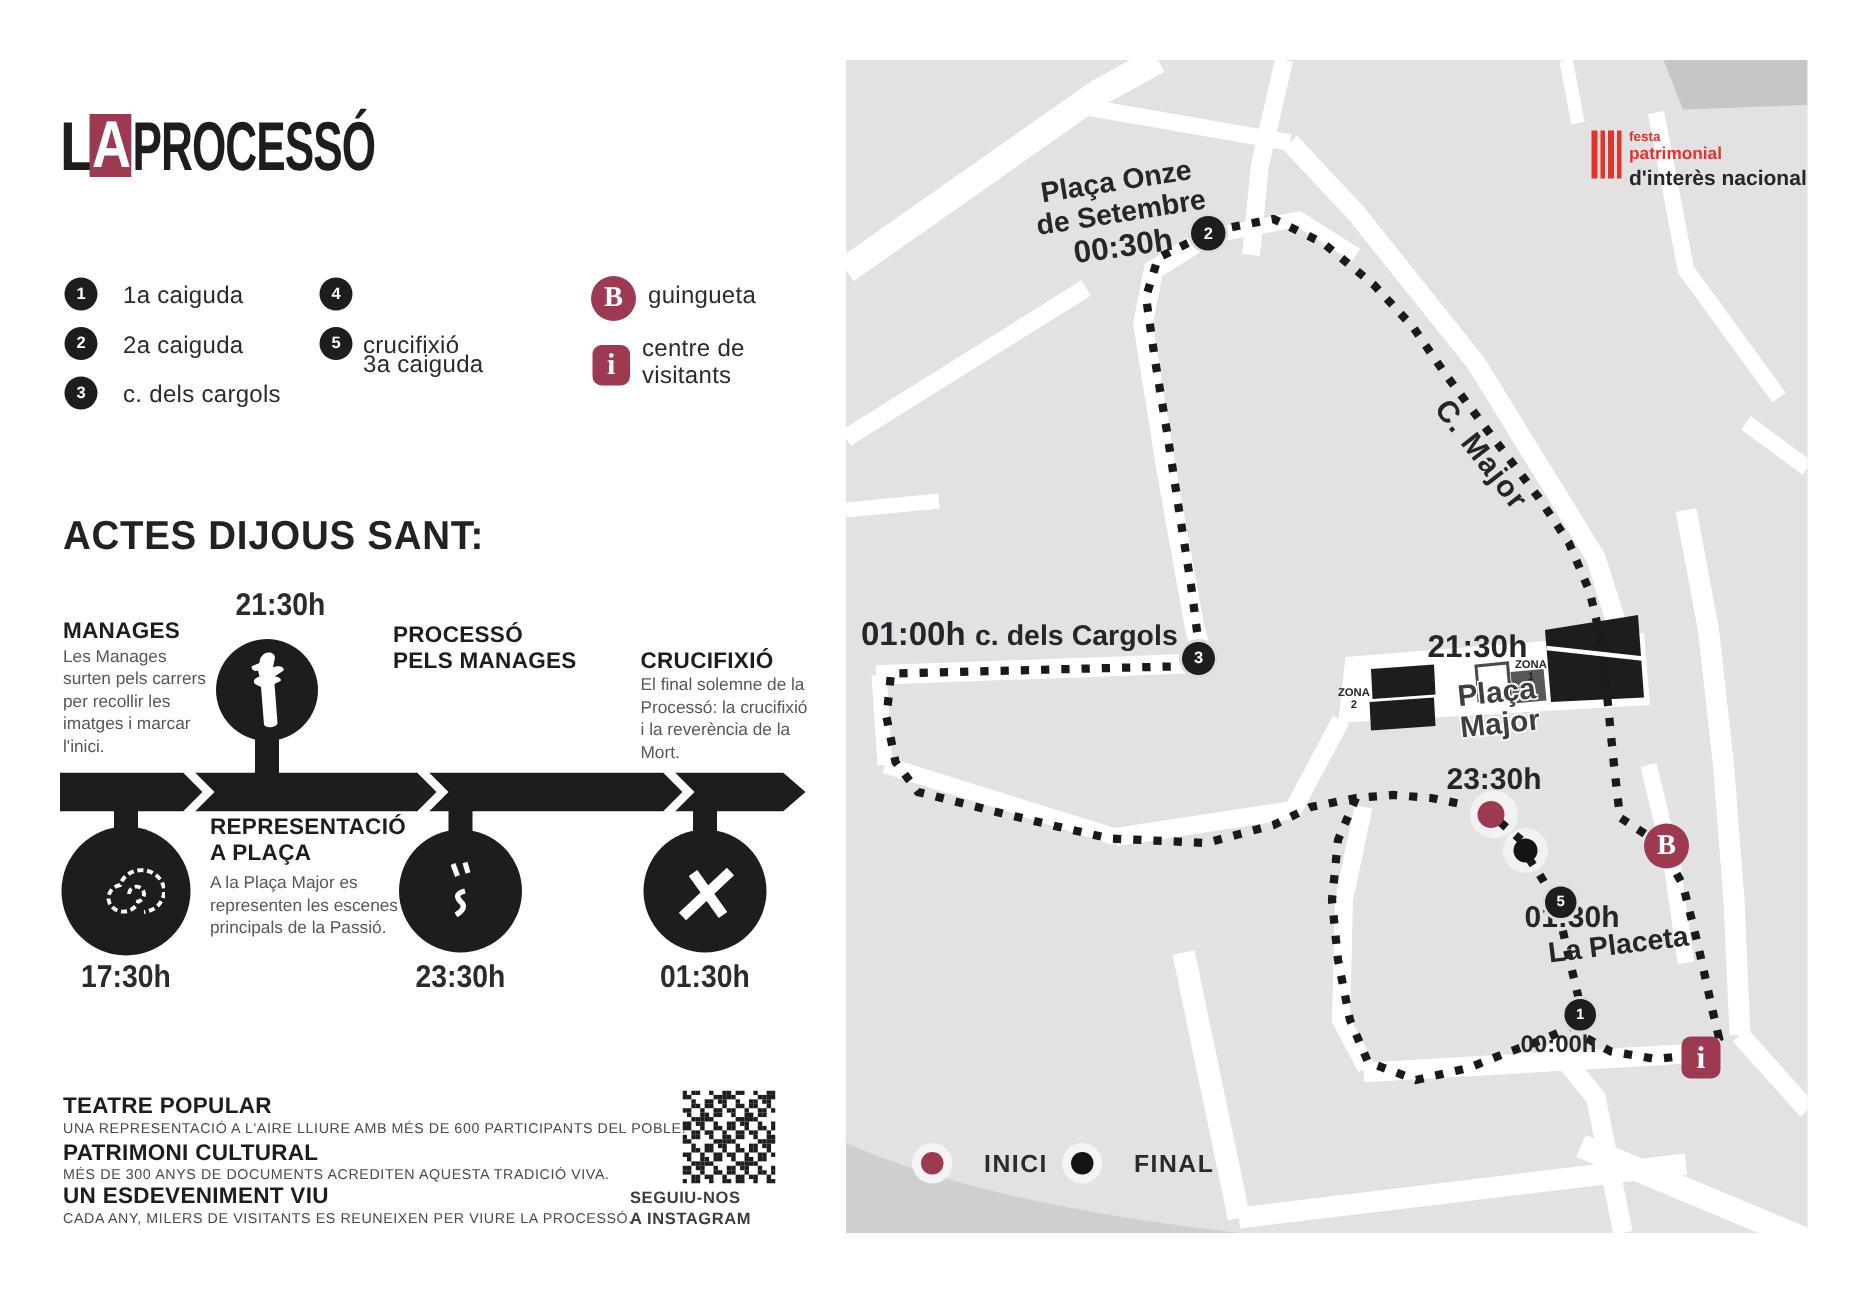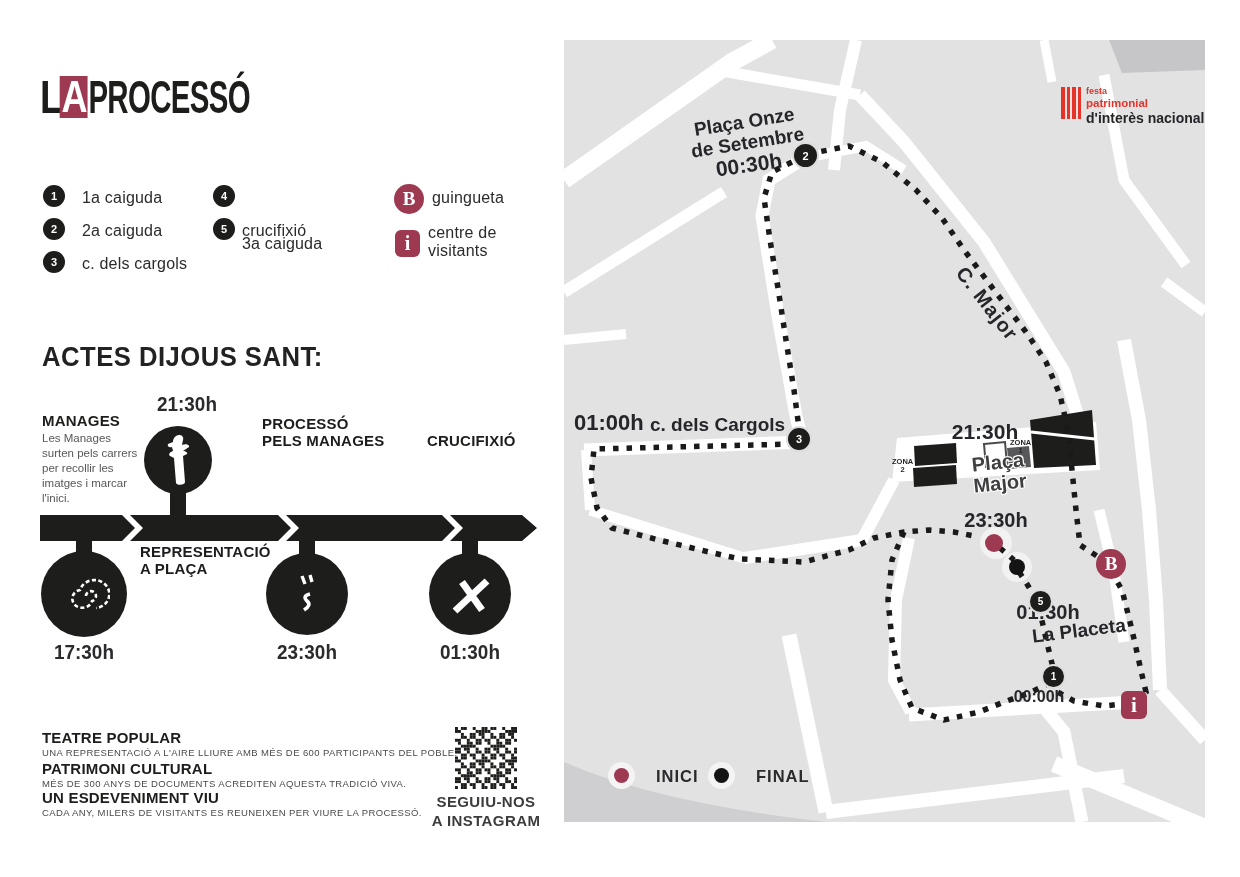--- a/index.html
+++ b/index.html
@@ -35,21 +35,21 @@
   .tl{left:40px;top:390px;width:500px;height:300px;}
   .tl-title{font-size:15px;font-weight:800;color:#1d1d1b;line-height:1.15;letter-spacing:.2px;}
   .tl-desc{font-size:11.5px;color:#57575a;line-height:1.3;}
   .tl-time{font-size:21px;font-weight:800;color:#2b2b2e;transform:scaleX(.9);}
   .tl-circle{border-radius:50%;background:#1d1d1b;display:flex;align-items:center;justify-content:center;}
   .tl-stem{background:#1d1d1b;}
 
   
   .ft-title{font-size:15px;font-weight:800;color:#1d1d1b;letter-spacing:.2px;}
   .ft-desc{font-size:9.5px;color:#4a4a4c;letter-spacing:.4px;}
-  .ig-caption{font-size:15px;font-weight:800;color:#3c3c3e;letter-spacing:.4px;text-align:center;line-height:1.25;}
+  .ig-caption{font-size:11px;font-weight:800;color:#3c3c3e;letter-spacing:.4px;text-align:left;line-height:1.25;}
 
   
   #map{left:564px;top:40px;width:641px;height:782px;background:#e2e2e3;}
   #map svg.base{position:absolute;left:0;top:0;}
   .map-label{position:absolute;font-weight:800;color:#26262a;white-space:nowrap;}
   .mk{position:absolute;border-radius:50%;background:#1d1d1b;color:#fff;font-weight:700;
       display:flex;align-items:center;justify-content:center;border:2px solid rgba(255,255,255,.85);}
   .halo{position:absolute;border-radius:50%;background:#f4f4f5;}
   .dot{position:absolute;border-radius:50%;}
   .badge-b{position:absolute;width:30px;height:30px;border-radius:50%;background:#9d3a51;color:#fff;
@@ -123,20 +123,21 @@
     </svg>
   </div>
   <div class="abs tl-stem" style="left:130px;top:102px;width:16px;height:24px;"></div>
 
   <div class="abs tl-title" style="left:222px;top:25px;">
     <div>PROCESSÓ</div>
     <div>PELS MANAGES</div>
   </div>
 
   <div class="abs tl-title" style="left:387px;top:42px;">CRUCIFIXIÓ</div>
+  <div class="abs tl-desc" style="left:387px;top:60px;width:112px;">El final solemne de la Processó: la crucifixió i la reverència de la Mort.</div>
 
   <svg class="abs" style="left:0;top:125px;" width="497" height="26" viewBox="0 0 497 26">
     <g fill="#1d1d1b">
       <polygon points="0,0 82,0 95,13 82,26 0,26"></polygon>
       <polygon points="90,0 238,0 251,13 238,26 90,26 103,13"></polygon>
       <polygon points="246,0 402,0 415,13 402,26 246,26 259,13"></polygon>
       <polygon points="410,0 482,0 497,13 482,26 410,26 423,13"></polygon>
     </g>
   </svg>
 
@@ -148,20 +149,21 @@
     <svg width="52" height="52" viewBox="0 0 52 52">
       <path d="M28,28 a5,5 0 1,1 6,5 a10,9 0 1,1 -12,-11 a15,14 0 1,1 16,18" fill="none" stroke="#ffffff" stroke-width="2.6" stroke-dasharray="4 2.5"></path>
     </svg>
   </div>
   <div class="abs tl-time" style="left:-1px;top:250px;width:90px;text-align:center;">17:30h</div>
 
   <div class="abs tl-title" style="left:100px;top:153px;">
     <div>REPRESENTACIÓ</div>
     <div>A PLAÇA</div>
   </div>
+  <div class="abs tl-desc" style="left:100px;top:192px;width:128px;">A la Plaça Major es representen les escenes principals de la Passió.</div>
 
   <div class="abs tl-circle" style="left:226px;top:163px;width:82px;height:82px;">
     <svg width="46" height="52" viewBox="0 0 46 52">
       <path d="M18,8 l3,8 M26,7 l2,7" fill="none" stroke="#ffffff" stroke-width="3.4"></path>
       <path d="M26,26 q-8,2 -3,7 q5,4 -3,9" fill="none" stroke="#ffffff" stroke-width="3.6"></path>
     </svg>
   </div>
   <div class="abs tl-time" style="left:222px;top:250px;width:90px;text-align:center;">23:30h</div>
 
   <div class="abs tl-circle" style="left:389px;top:163px;width:82px;height:82px;">

